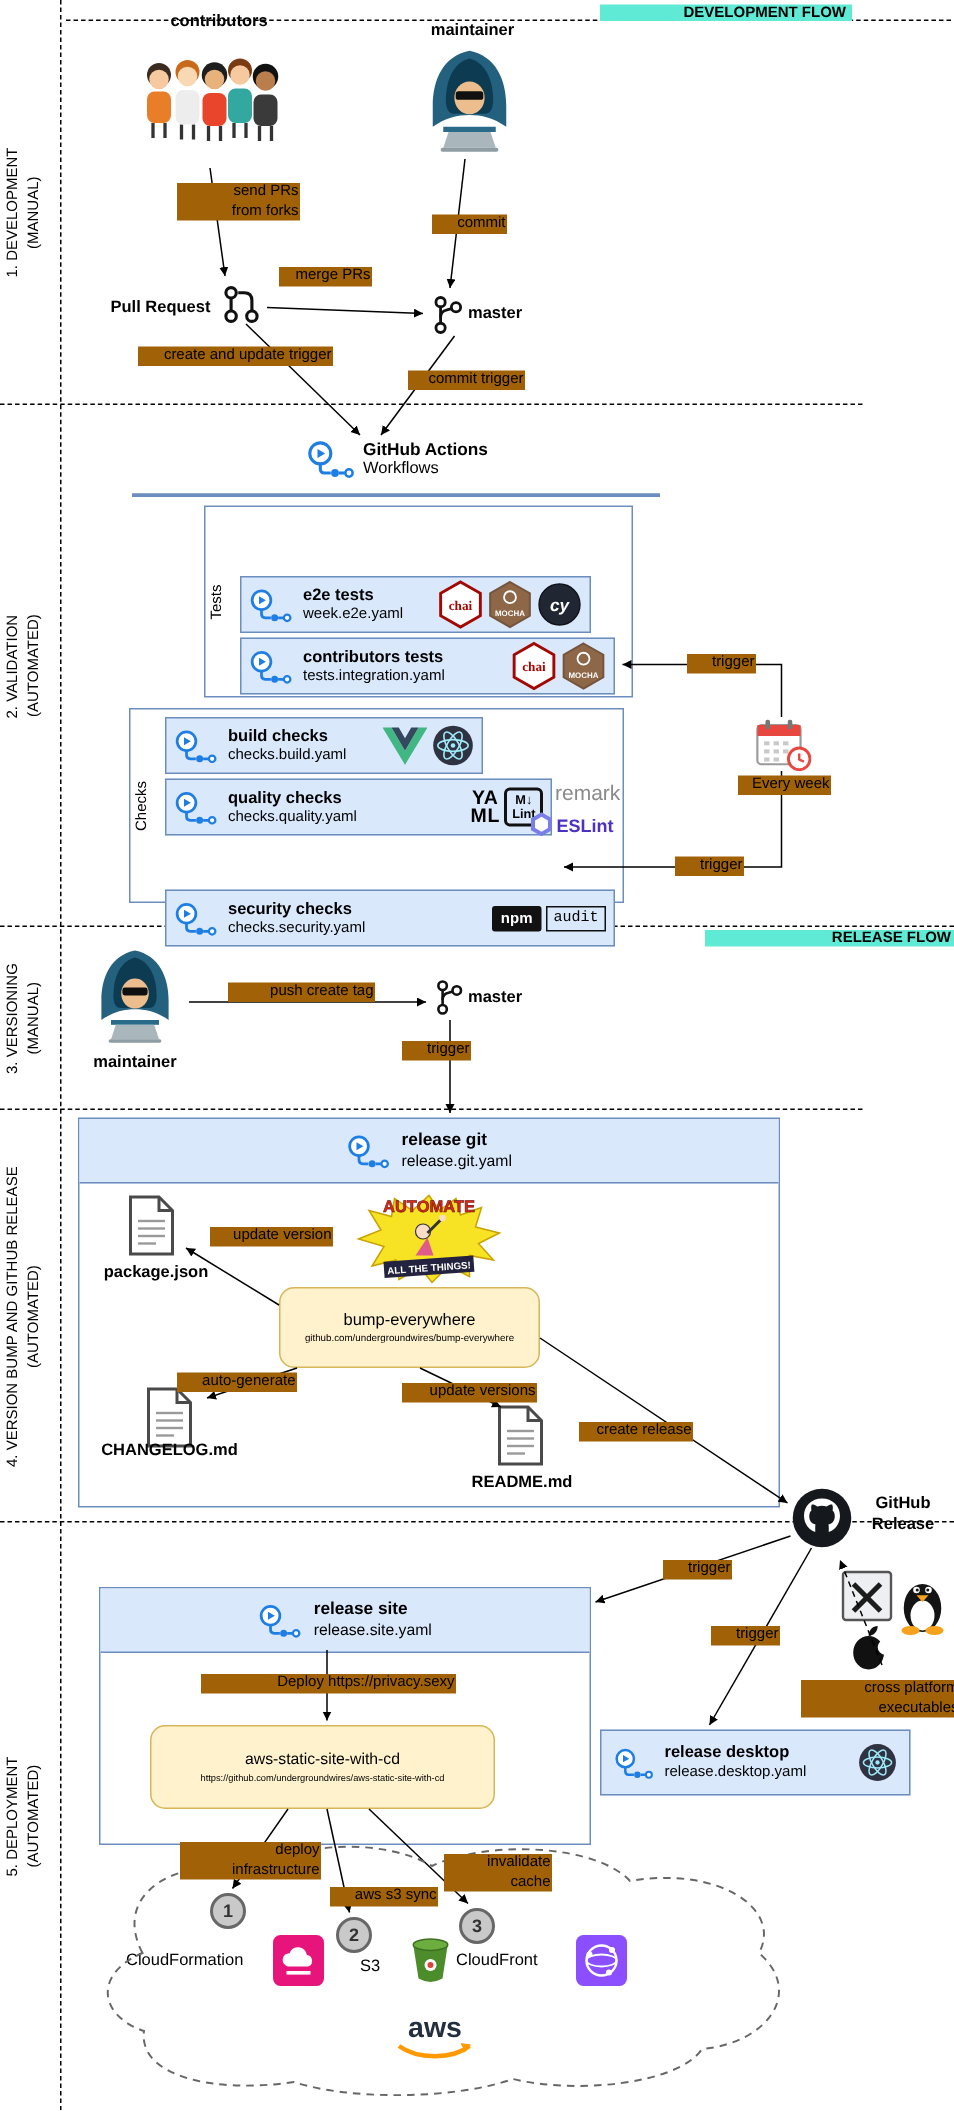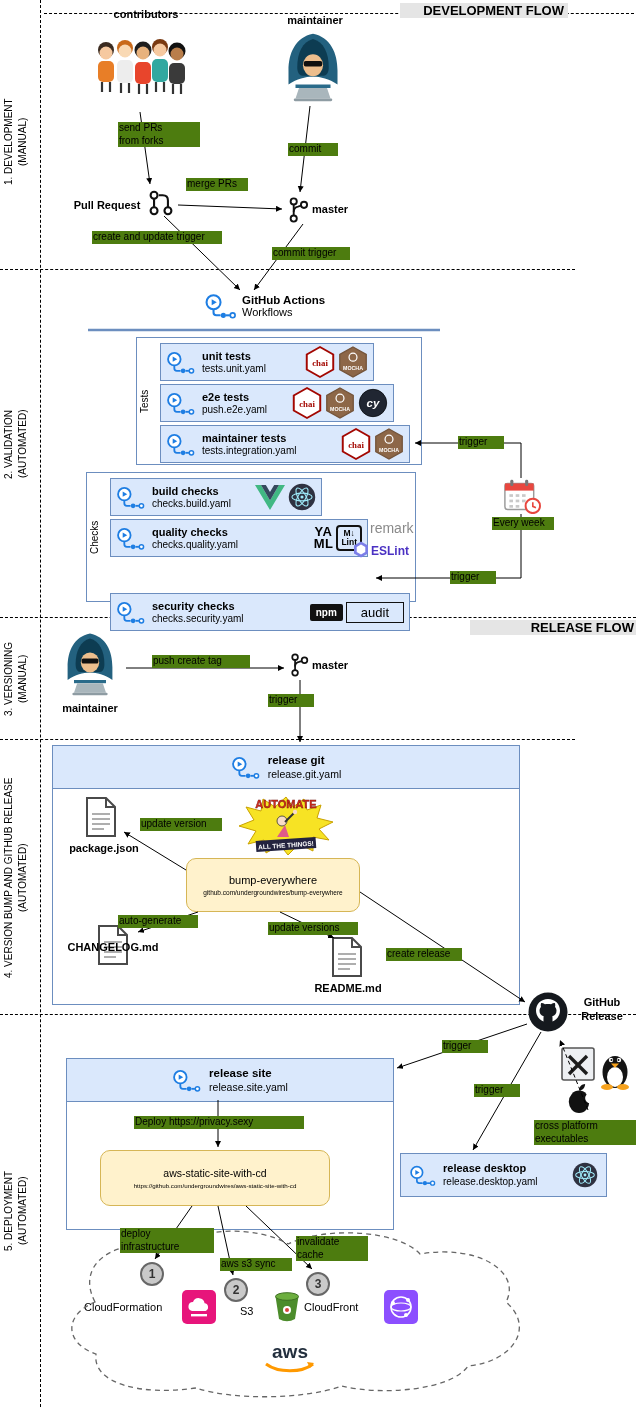--- a/index.html
+++ b/index.html
@@ -1,21 +1,21 @@
 <!DOCTYPE html>
 <html><head>
 <meta charset="utf-8">
 <style>
   html,body{margin:0;padding:0;background:#fff}
   #canvas{position:relative;width:636px;height:1407px;background:#fff;overflow:hidden;
           font-family:"Liberation Sans","DejaVu Sans",sans-serif;color:#000}
   .abs{position:absolute}
-  .lbl{position:absolute;font-size:10px;line-height:1.25;text-align:left;white-space:pre-line;background:#4d7c0f;padding:0 1px}
+  .lbl{position:absolute;font-size:10px;line-height:1.25;text-align:right;white-space:pre-line;background:#a16207;padding:0 1px}
   .nlabel{position:absolute;font-weight:bold;font-size:11px;text-align:center;white-space:pre-line;line-height:1.25}
-  .flow-label{position:absolute;font-weight:bold;font-size:13px;background:#e5e5e5;padding:0 4px;text-align:right}
+  .flow-label{position:absolute;font-weight:bold;font-size:10px;background:#5eead4;padding:0 4px;text-align:right}
   .divider{position:absolute;border-top:1.6px dashed #000;height:0}
   .vline{position:absolute;border-left:1.6px dashed #000;width:0}
   .side-label{position:absolute;left:2px;width:30px;writing-mode:vertical-rl;transform:rotate(180deg);
               font-size:10px;line-height:14px;text-align:center;white-space:pre-line}
   .rot{position:absolute;writing-mode:vertical-rl;transform:rotate(180deg);font-size:10px;text-align:center;width:16px}
   .group-box{position:absolute;background:#fff;border:1px solid #6c8ebf;box-sizing:border-box}
   .wf-row{position:absolute;display:flex;align-items:center;gap:6px;background:#dae8fc;border:1px solid #6c8ebf;
           height:38px;padding:0 5px;box-sizing:border-box}
   .wf-text{display:flex;flex-direction:column;justify-content:center}
   .wf-title{font-weight:bold;font-size:11px;line-height:1.15;white-space:nowrap}
@@ -28,21 +28,21 @@
   .hdr-file{font-size:10.5px;line-height:1.2}
   .yellow{position:absolute;background:#fff2cc;border:1px solid #d6b656;border-radius:10px;display:flex;flex-direction:column;
           align-items:center;justify-content:center;box-sizing:border-box;text-align:center;padding:2px 4px}
   .ybig{font-weight:normal;font-size:11px}
   .ysub{font-size:6.5px;margin-top:3px}
   .blue-row{position:absolute;background:#dae8fc;border:1px solid #6c8ebf;display:flex;align-items:center;gap:6px;
             padding:0 8px;box-sizing:border-box}
   .stepc{position:absolute;width:24px;height:24px;border-radius:50%;background:#c9c9c9;border:2px solid #676767;
          display:flex;align-items:center;justify-content:center;font-weight:bold;font-size:12px;color:#333;box-sizing:border-box}
   .badge-npm{background:#111;color:#fff;font-weight:bold;font-size:10px;padding:3px 6px;border-radius:2px}
-  .badge-audit{border:1.5px solid #111;font-size:13px;padding:2px 14px;font-family:Liberation Sans, sans-serif}
+  .badge-audit{border:1.5px solid #111;font-size:10px;padding:2px 4px;font-family:Liberation Mono, monospace}
   .yaml-logo{font-weight:800;font-size:13px;line-height:0.9;letter-spacing:0.5px;white-space:pre-line;text-align:center}
   .mdl{border:2px solid #111;border-radius:4px;font-weight:bold;font-size:8.5px;line-height:1.05;padding:2px 3px;text-align:center;white-space:pre-line}
   .remark{position:absolute;font-size:14px;color:#8a8a8a}
   .svc-label{position:absolute;font-weight:normal;font-size:11px;text-align:left}
   .overlay{position:absolute;left:0;top:0;pointer-events:none}
 </style>
 </head>
 <body>
 
 <div id="canvas">
@@ -271,65 +271,48 @@
       <use href="#sym-gha"></use>
     </svg>
   <div class="abs" style="left:242px;top:294px">
     <div style="font-weight:bold;font-size:11.5px">GitHub Actions</div>
     <div style="font-size:11px">Workflows</div>
   </div>
 
   <div class="group-box" style="left:136px;top:337px;width:286px;height:128px"></div>
   <div class="rot" style="left:139px;top:337px;height:128px">Tests</div>
 
-  <div class="wf-row" style="left:160px;top:343px;width:214px">
+
+  <div class="wf-row" style="left:160px;top:384px;width:234px">
     <svg class="wf-icon" width="30" height="25">
         <use href="#sym-gha"></use>
       </svg>
     <div class="wf-text">
-      <div class="wf-title">unit tests</div>
-      <div class="wf-file">tests.unit.yaml</div>
+      <div class="wf-title">e2e tests</div>
+      <div class="wf-file">week.e2e.yaml</div>
     </div>
     <div class="wf-badges">
       <svg width="30" height="34">
           <use href="#sym-chai"></use>
         </svg>
       <svg width="30" height="34">
           <use href="#sym-mocha"></use>
         </svg>
-    </div>
-  </div>
-
-  <div class="wf-row" style="left:160px;top:384px;width:234px">
-    <svg class="wf-icon" width="30" height="25">
-        <use href="#sym-gha"></use>
-      </svg>
-    <div class="wf-text">
-      <div class="wf-title">e2e tests</div>
-      <div class="wf-file">push.e2e.yaml</div>
-    </div>
-    <div class="wf-badges">
-      <svg width="30" height="34">
-          <use href="#sym-chai"></use>
-        </svg>
-      <svg width="30" height="34">
-          <use href="#sym-mocha"></use>
-        </svg>
       <svg width="30" height="30">
           <use href="#sym-cy"></use>
         </svg>
     </div>
   </div>
 
   <div class="wf-row" style="left:160px;top:425px;width:250px">
     <svg class="wf-icon" width="30" height="25">
         <use href="#sym-gha"></use>
       </svg>
     <div class="wf-text">
-      <div class="wf-title">maintainer tests</div>
+      <div class="wf-title">contributors tests</div>
       <div class="wf-file">tests.integration.yaml</div>
     </div>
     <div class="wf-badges">
       <svg width="30" height="34">
           <use href="#sym-chai"></use>
         </svg>
       <svg width="30" height="34">
           <use href="#sym-mocha"></use>
         </svg>
     </div>
@@ -427,21 +410,21 @@
   </div>
 
   <svg class="abs" style="left:84px;top:796px" width="34" height="42">
       <use href="#sym-doc"></use>
     </svg>
   <div class="nlabel" style="left:56px;top:842px;width:96px">package.json</div>
 
   <svg class="abs" style="left:96px;top:924px" width="34" height="42">
       <use href="#sym-doc"></use>
     </svg>
-  <div class="nlabel" style="left:46px;top:941px;width:134px">CHANGELOG.md</div>
+  <div class="nlabel" style="left:46px;top:961px;width:134px">CHANGELOG.md</div>
 
   <svg class="abs" style="left:330px;top:936px" width="34" height="42">
       <use href="#sym-doc"></use>
     </svg>
   <div class="nlabel" style="left:298px;top:982px;width:100px">README.md</div>
 
   <svg class="abs" style="left:528px;top:992px" width="40" height="40">
       <use href="#sym-octocat"></use>
     </svg>
   <div class="nlabel" style="left:572px;top:996px;width:60px;text-align:center">GitHub

